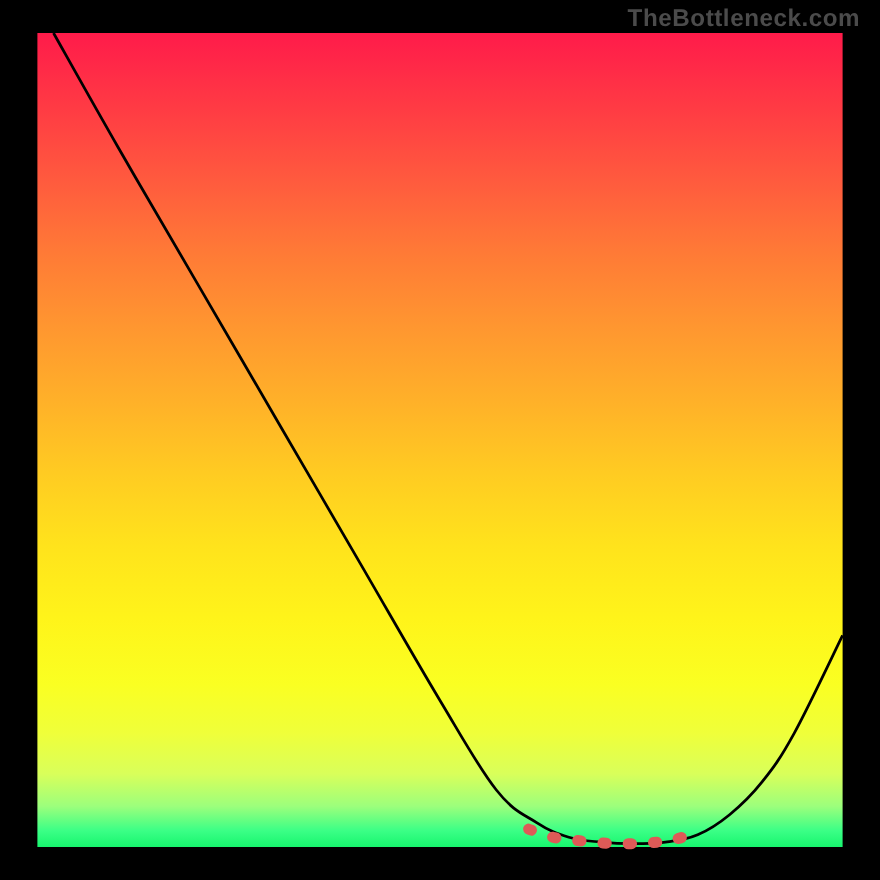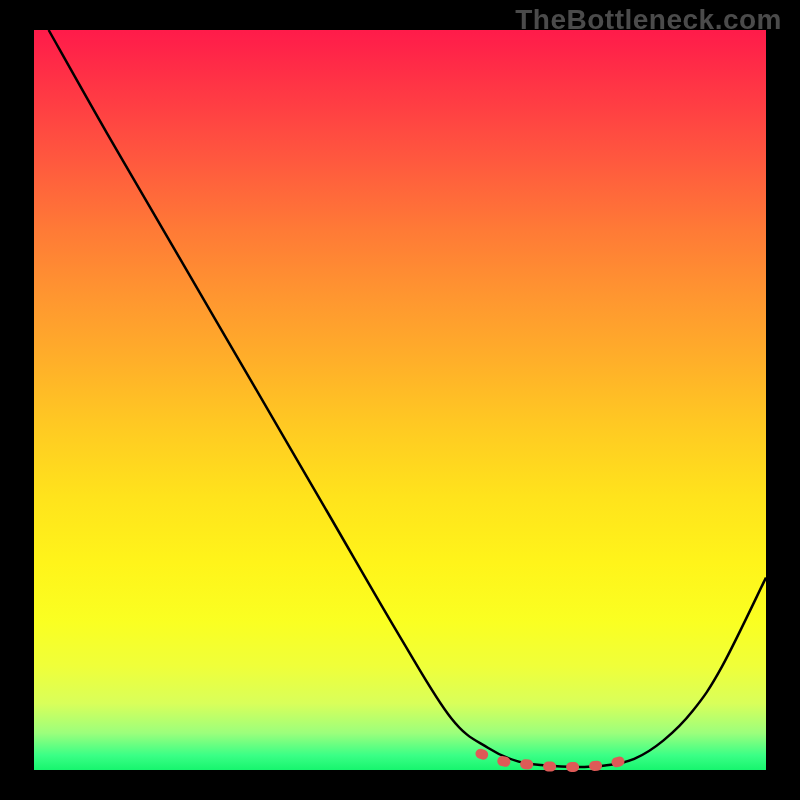--- a/index.html
+++ b/index.html
@@ -9,21 +9,21 @@
     background: #000;
     position: relative;
     font-family: Arial, Helvetica, sans-serif;
     overflow: hidden;
   }
   .watermark {
     position: absolute;
     top: 4px;
     right: 18px;
     color: #4b4b4b;
-    font-size: 28px;
+    font-size: 22px;
     font-weight: 600;
     letter-spacing: 0.5px;
     z-index: 10;
   }
   .plot-area {
     position: absolute;
     left: 34px;
     top: 30px;
     width: 732px;
     height: 740px;

